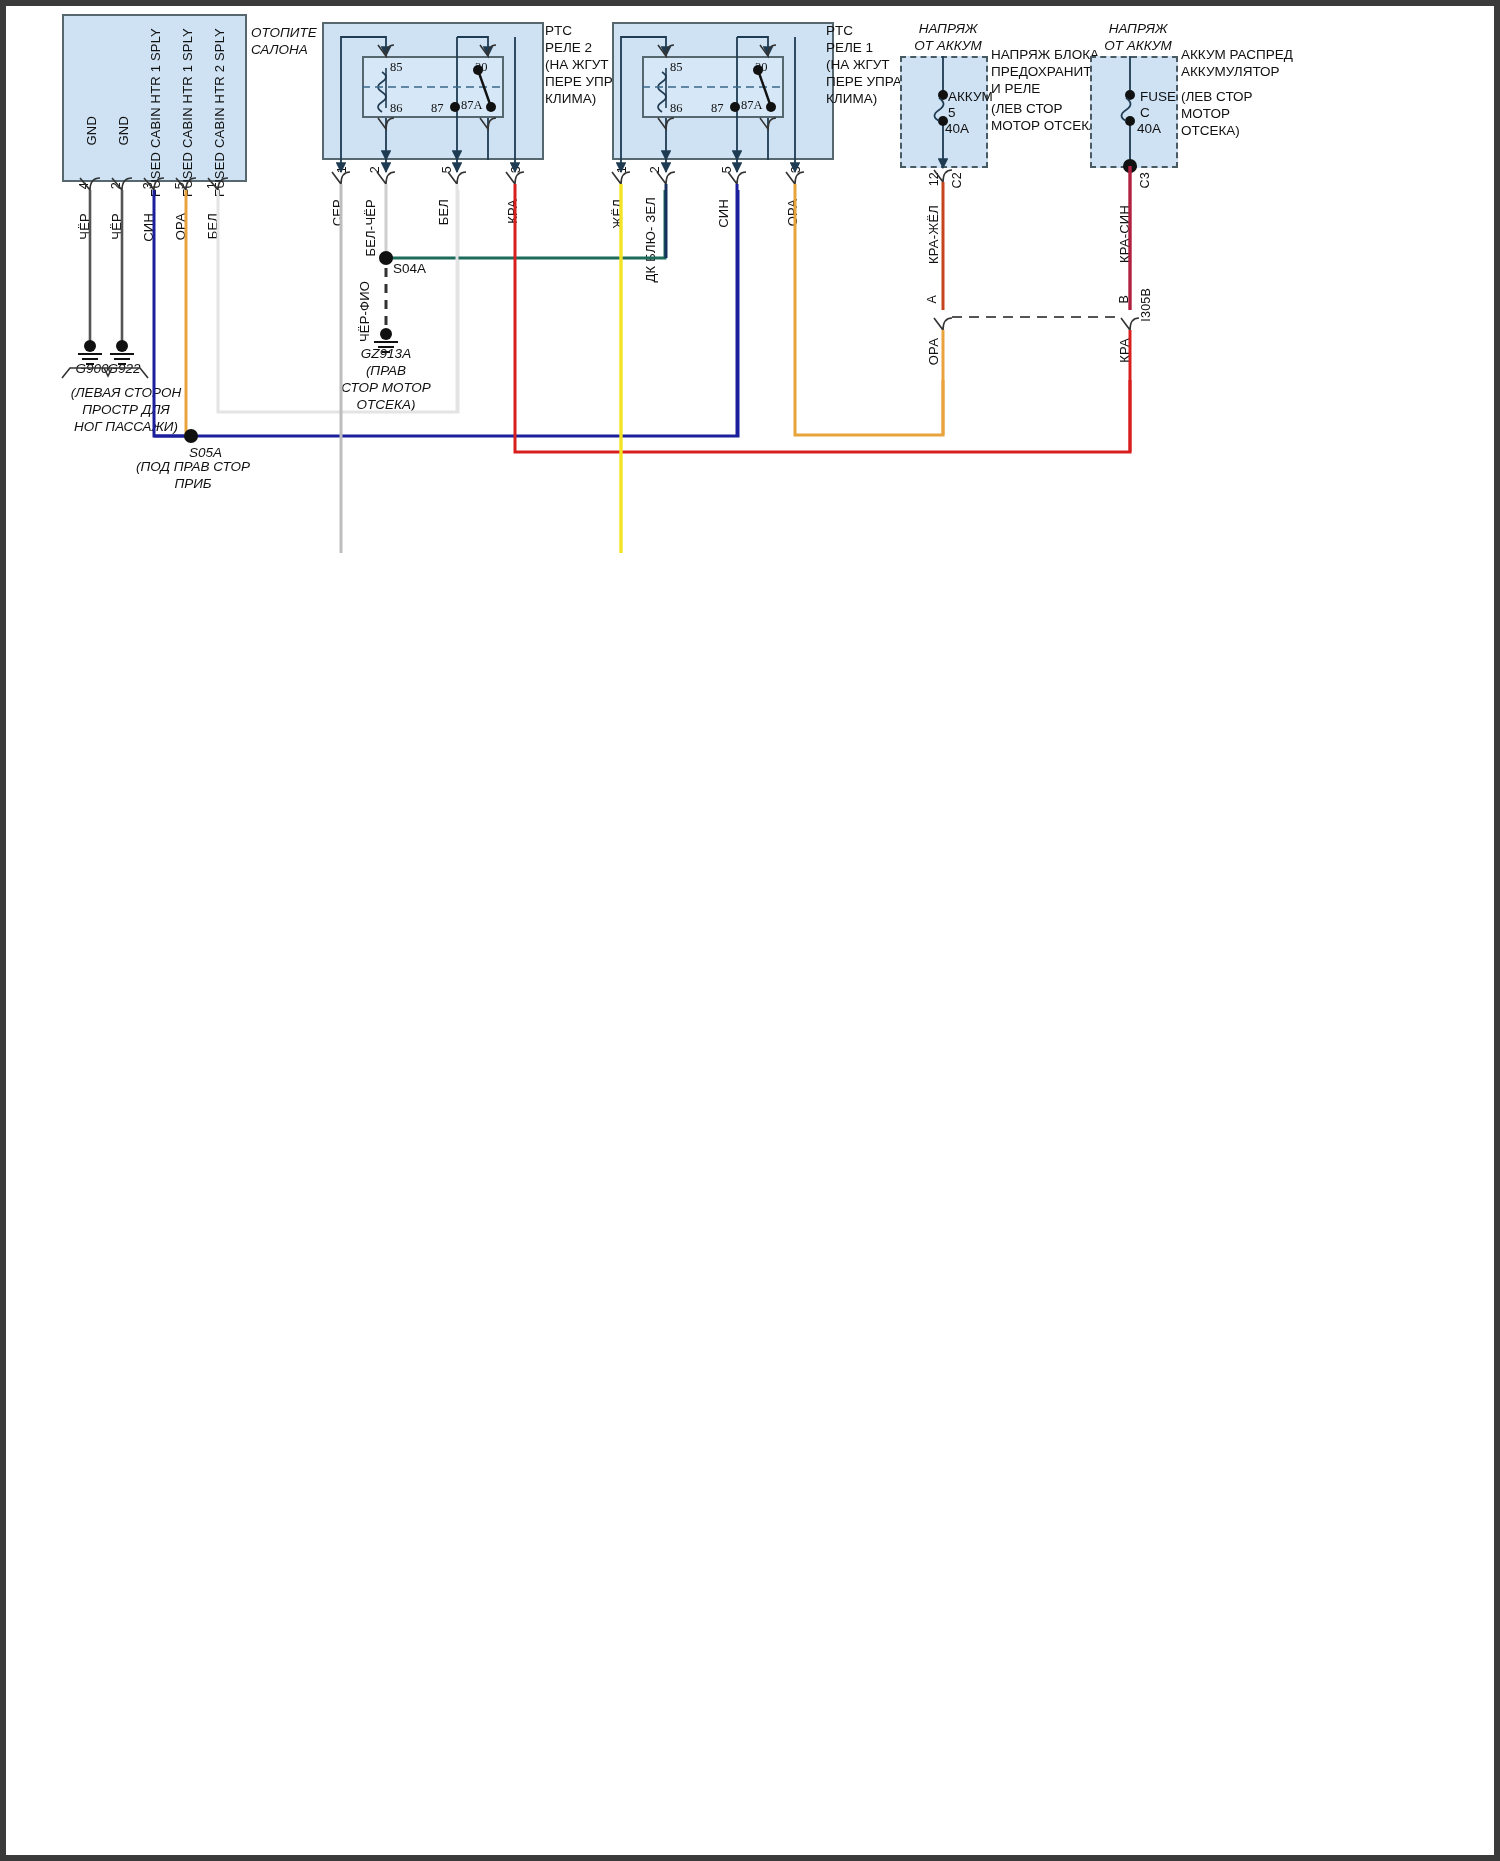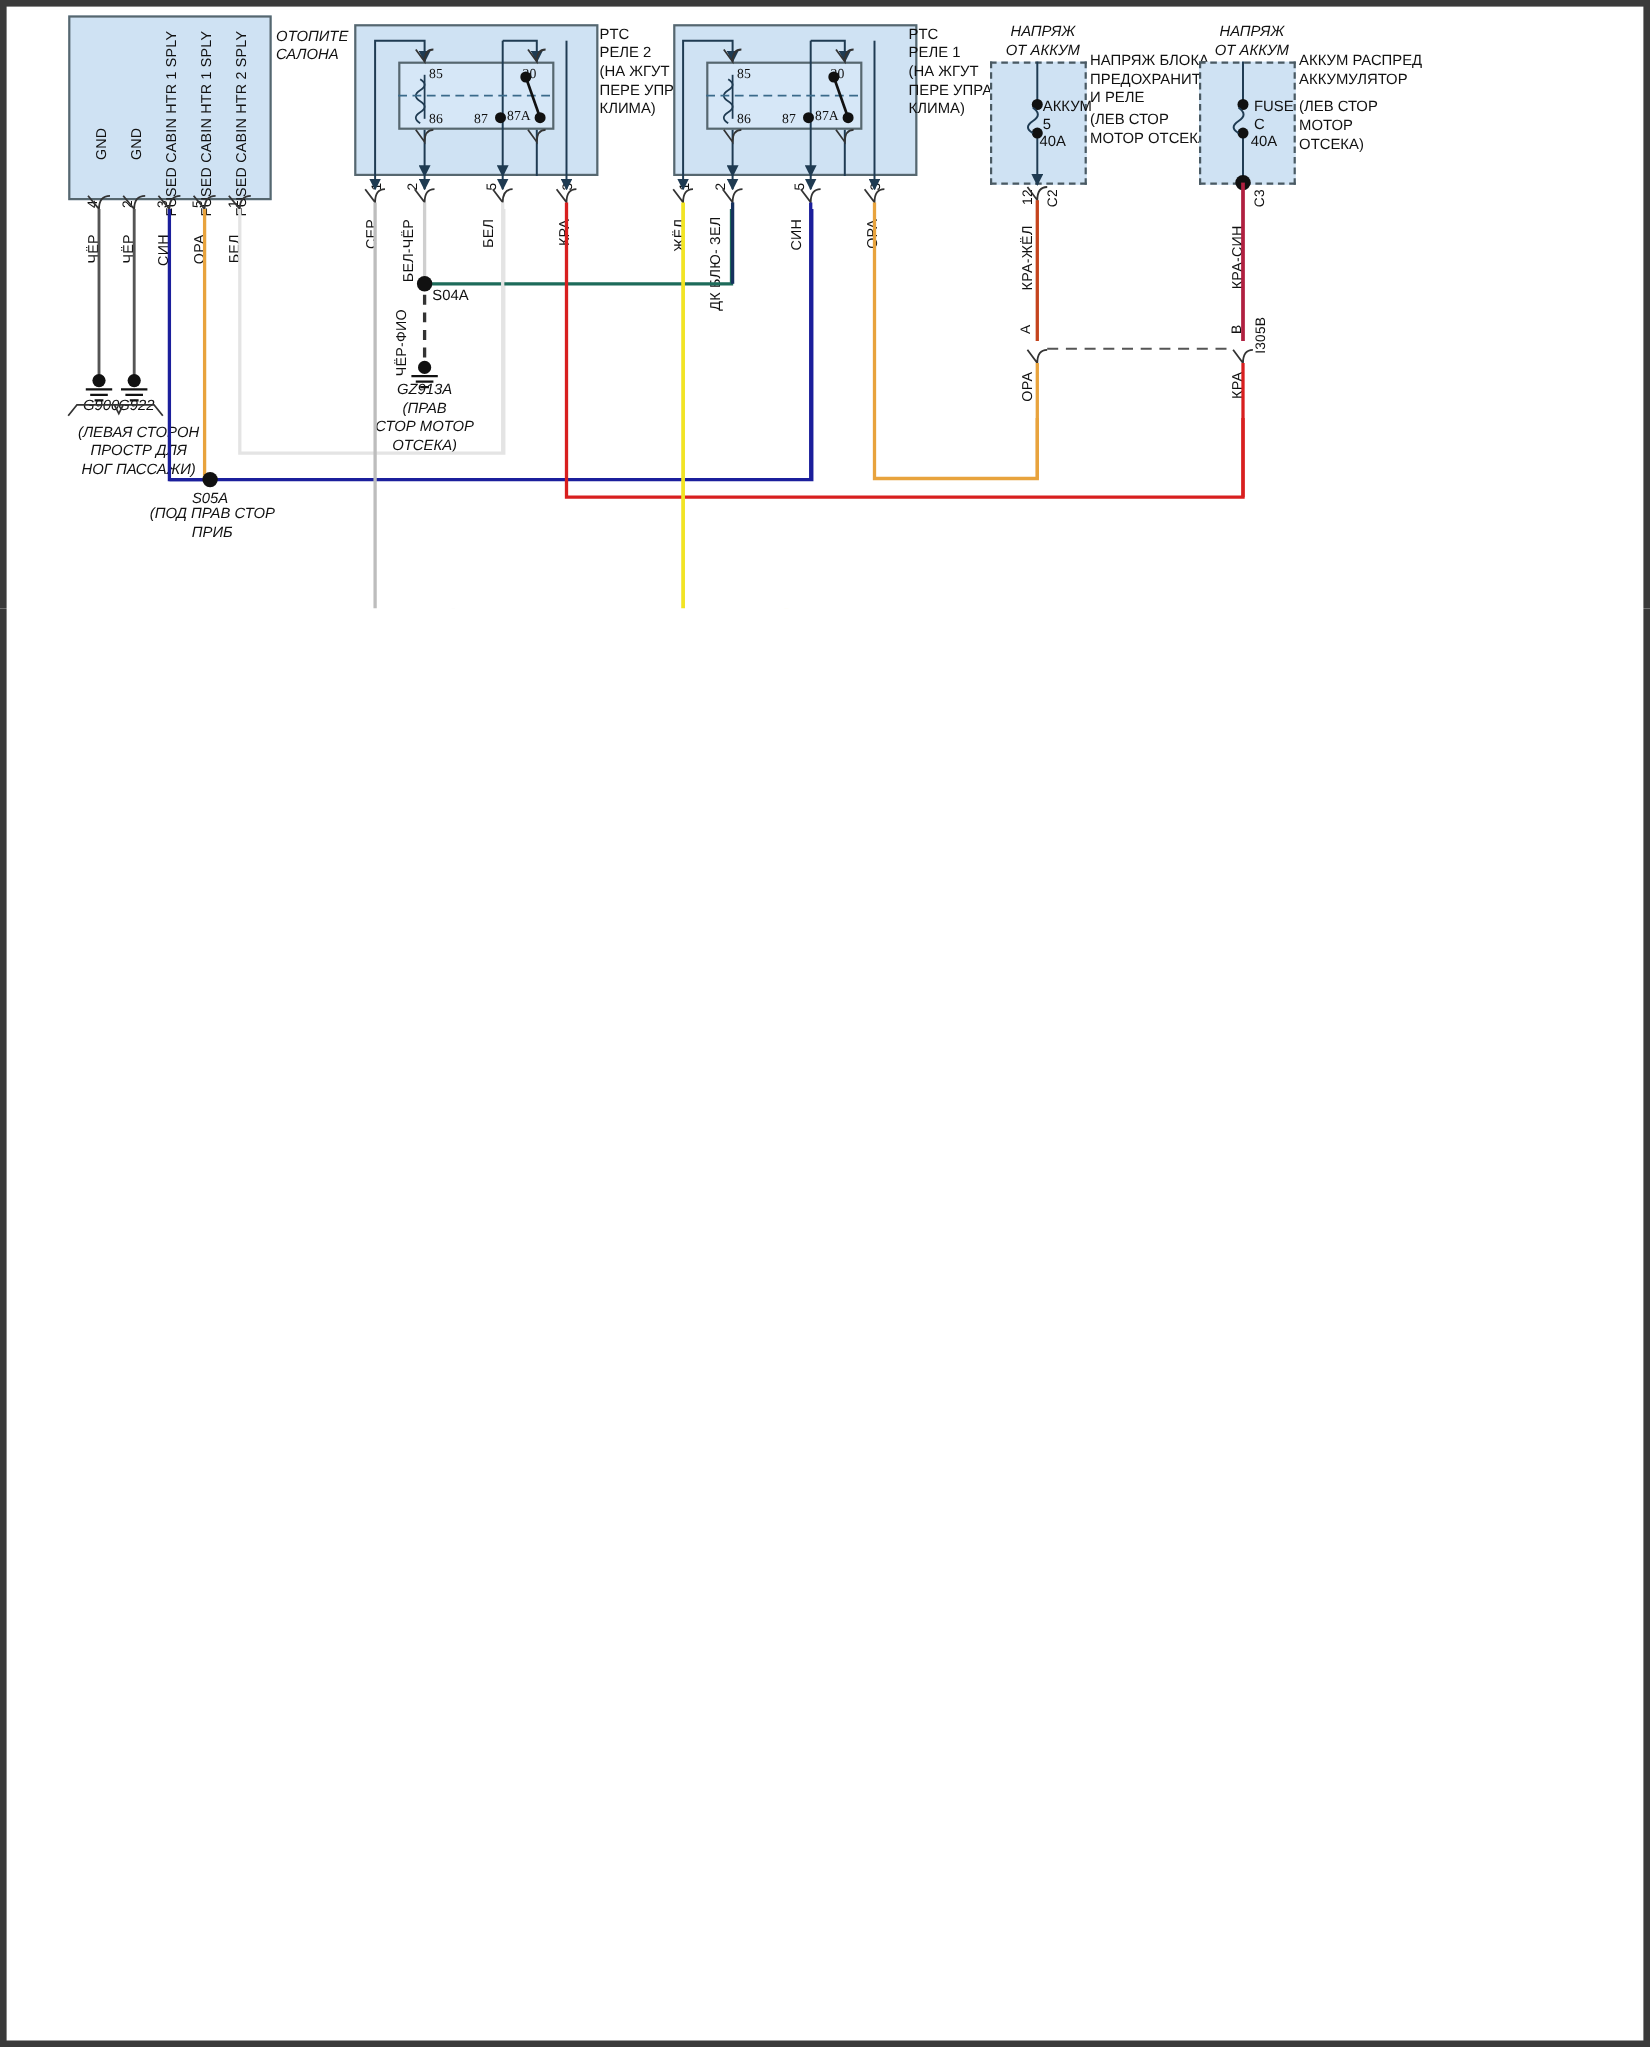--- a/index.html
+++ b/index.html
@@ -200,21 +200,21 @@
 ПРОСТР ДЛЯ
 НОГ ПАССАЖИ)</div>
 
   <div class="lbl" style="left:393px;top:260px;">S04A</div>
   <div class="vlbl" style="left:357px;top:281px;">ЧЁР-ФИО</div>
   <div class="lbl ctr" style="left:336px;top:345px;width:100px;">GZ913A</div>
   <div class="lbl ctr" style="left:330px;top:362px;width:112px;">(ПРАВ
 СТОР МОТОР
 ОТСЕКА)</div>
 
-  <div class="lbl ctr" style="left:160px;top:444px;width:62px;">S05A</div>
+  <div class="lbl ctr" style="left:160px;top:444px;width:62px;text-align:right;">S05A</div>
   <div class="lbl ctr" style="left:118px;top:458px;width:150px;">(ПОД ПРАВ СТОР ПРИБ</div>
 
   <svg width="1500" height="553">
     <defs>
       <marker id="arr" viewBox="0 0 10 10" refX="9" refY="5" markerWidth="6" markerHeight="6" orient="auto">
         <path d="M0 0 L10 5 L0 10 z" fill="#1f3b52"></path>
       </marker>
     </defs>
 
     <g stroke="#333" stroke-width="1.6" fill="none">

